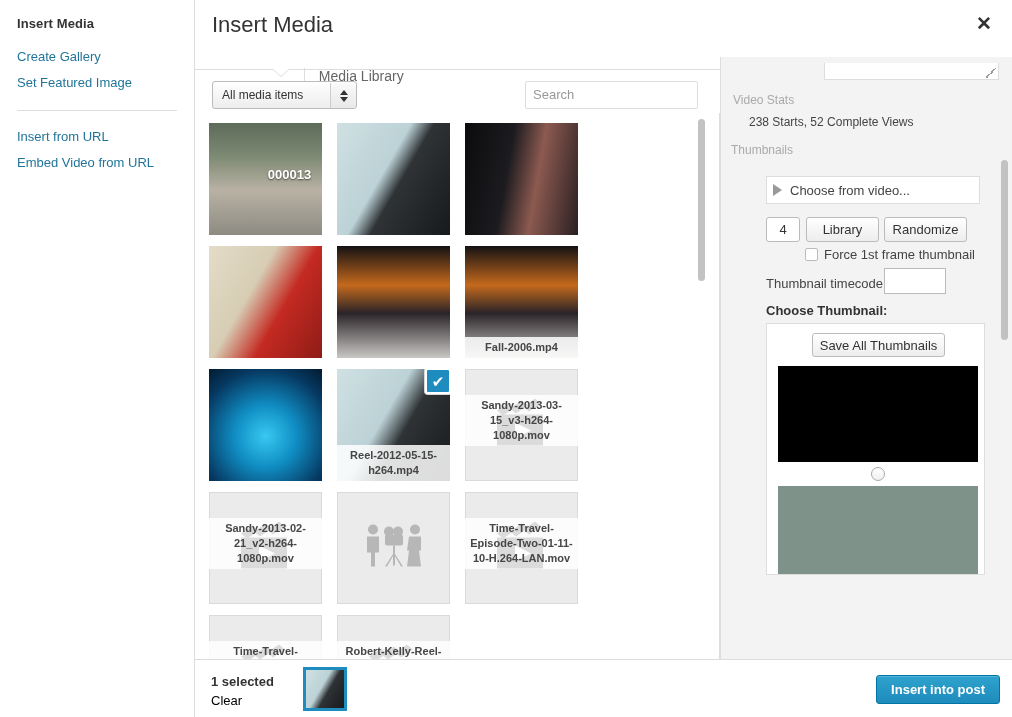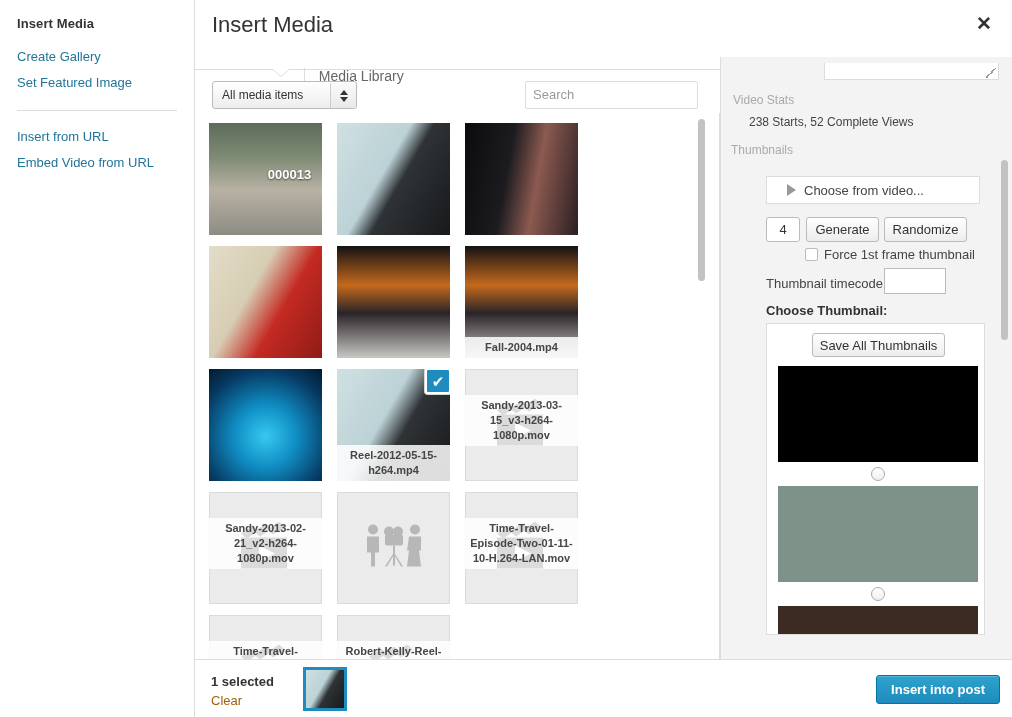--- a/index.html
+++ b/index.html
@@ -150,21 +150,21 @@
       linear-gradient(135deg, transparent 45%, #999 45%, #999 55%, transparent 55%);
   }
   .d-label {
     position: absolute; color: #aaa; font-size: 12px;
   }
   .d-value { position: absolute; color: #444; font-size: 12px; }
 
   .choose-video {
     position: absolute; left: 45px; top: 119px; width: 214px; height: 28px;
     background: #fff; border: 1px solid #ddd;
-    display: flex; align-items: center; padding-left: 20px;
+    display: flex; align-items: center; padding-left: 6px;
     font-size: 13px; color: #444; cursor: pointer;
   }
   .play-tri {
     width:0;height:0;border-top:6px solid transparent;border-bottom:6px solid transparent;
     border-left:9px solid #999; margin-right: 8px;
   }
 
   .num-field {
     position: absolute; left: 45px; top: 160px; width: 34px; height: 25px;
     background:#fff; border: 1px solid #bbb; border-radius: 3px;
@@ -181,21 +181,21 @@
   .force-row { position: absolute; left: 42px; top: 190px; display:flex; align-items:center;padding-left:42px; }
   .cbox { width: 13px; height: 13px; background:#fff; border:1px solid #bbb; border-radius:2px; margin-right: 6px; }
   .force-label { font-size: 13px; color: #444; }
 
   .tc-label { position:absolute; left: 45px; top: 219px; font-size: 13px; color:#444; }
   .tc-input { position:absolute; left: 163px; top: 211px; width: 62px; height: 26px; background:#fff; border:1px solid #bbb; }
 
   .choose-thumb-label { position:absolute; left: 45px; top: 246px; font-size:13px; font-weight: bold; color:#333; }
 
   .thumb-list {
-    position: absolute; left: 45px; top: 266px; width: 219px; height: 312px;
+    position: absolute; left: 45px; top: 266px; width: 219px; height: 252px;
     background: #fff; border: 1px solid #ddd; overflow: hidden;
   }
   .save-all {
     position: absolute; left: 45px; top: 9px; width: 133px; height: 24px;
     font-size: 13px;
   }
   .tl-item { position: absolute; left: 11px; width: 200px; }
   .tl-img { width: 200px; background-size: cover; background-position: center; }
   .radio {
     width: 14px; height: 14px; border-radius: 50%;
@@ -204,21 +204,21 @@
   }
 
   .details-scroll { position: absolute; right: 4px; top: 103px; width: 7px; height: 180px; background: #c2c2c2; border-radius: 4px; }
 
   
   .footer {
     position: absolute; left: 195px; top: 659px; width: 817px; height: 58px;
     background: #fff; border-top: 1px solid #ddd;
   }
   .sel-count { position: absolute; left: 16px; top: 14px; font-size: 13px; font-weight: bold; color: #333; }
-  .clear-link { position: absolute; left: 16px; top: 33px; font-size: 13px; color: #a16207; cursor: pointer; }
+  .clear-link { position: absolute; left: 16px; top: 33px; font-size: 13px; color: #000000; cursor: pointer; }
   .sel-thumb {
     position: absolute; left: 108px; top: 7px; width: 44px; height: 44px;
     border: 3px solid #1e8cbe; background-size: cover; background-position: center;
   }
   .insert-btn {
     position: absolute; right: 12px; top: 15px; height: 29px; padding: 0 14px;
     background: linear-gradient(#2ea2cc,#1e8cbe);
     border: 1px solid #0074a2; border-radius: 3px;
     color: #fff; font-size: 13px; font-weight: bold;
     display: flex; align-items: center; cursor: pointer;
@@ -280,21 +280,21 @@
           <div class="thumb" style="background: linear-gradient(100deg, rgb(11, 11, 13) 0%, rgb(28, 27, 31) 38%, rgb(140, 90, 80) 62%, rgb(42, 31, 34) 100%);"></div>
         </div>
         <div class="cell">
           <div class="thumb" style="background: linear-gradient(120deg, rgb(227, 220, 200) 0%, rgb(215, 205, 180) 38%, rgb(196, 42, 34) 62%, rgb(142, 28, 22) 100%);"></div>
         </div>
         <div class="cell">
           <div class="thumb" style="background: linear-gradient(rgb(20, 18, 20) 0%, rgb(196, 105, 28) 35%, rgb(42, 36, 40) 60%, rgb(201, 199, 196) 100%);"></div>
         </div>
         <div class="cell">
           <div class="thumb" style="background: linear-gradient(rgb(20, 18, 20) 0%, rgb(196, 105, 28) 35%, rgb(42, 36, 40) 60%, rgb(201, 199, 196) 100%);"></div>
-          <div class="fname">Fall-2004.mp4</div>
+          <div class="fname">Fall-2006.mp4</div>
         </div>
         <div class="cell">
           <div class="thumb" style="background: radial-gradient(circle at 50% 60%, rgb(55, 201, 240) 0%, rgb(16, 142, 196) 35%, rgb(6, 58, 99) 75%, rgb(2, 26, 48) 100%);"></div>
         </div>
         <div class="cell selected">
           <div class="thumb" style="background: linear-gradient(120deg, rgb(207, 224, 226) 0%, rgb(188, 210, 214) 42%, rgb(47, 51, 54) 58%, rgb(23, 25, 27) 100%);"></div>
           <div class="fname">Reel-2012-05-15-h264.mp4</div>
           <div class="check">✔</div>
         </div>
         <div class="cell centeredname" style="background: rgb(235, 235, 235);">
@@ -390,21 +390,21 @@
     <div class="d-label" style="left:12px; top:36px;">Video Stats</div>
     <div class="d-value" style="left:28px; top:58px;">238 Starts, 52 Complete Views</div>
     <div class="d-label" style="left:10px; top:86px;">Thumbnails</div>
 
     <div class="choose-video">
       <span class="play-tri"></span>
       <span>Choose from video...</span>
     </div>
 
     <div class="num-field">4</div>
-    <div class="btn btn-generate">Generate</div>
+    <div class="btn btn-generate">Library</div>
     <div class="btn btn-random">Randomize</div>
 
     <div class="force-row">
       <span class="cbox"></span>
       <span class="force-label">Force 1st frame thumbnail</span>
     </div>
 
     <div class="tc-label">Thumbnail timecode:</div>
     <div class="tc-input"></div>
 

